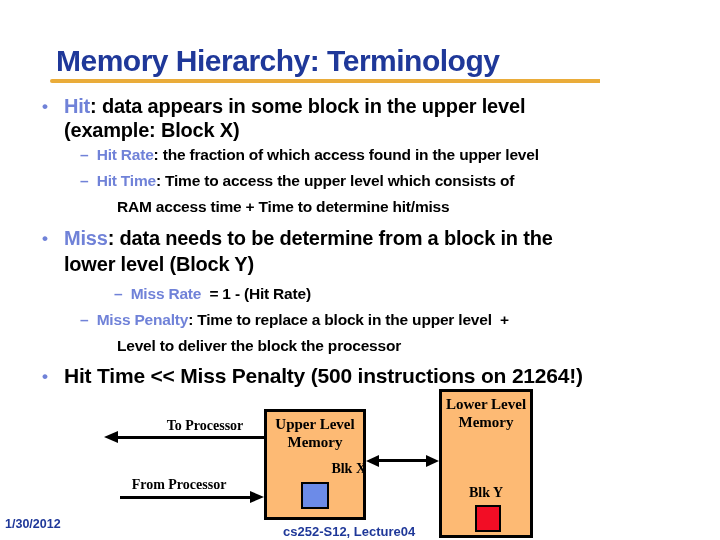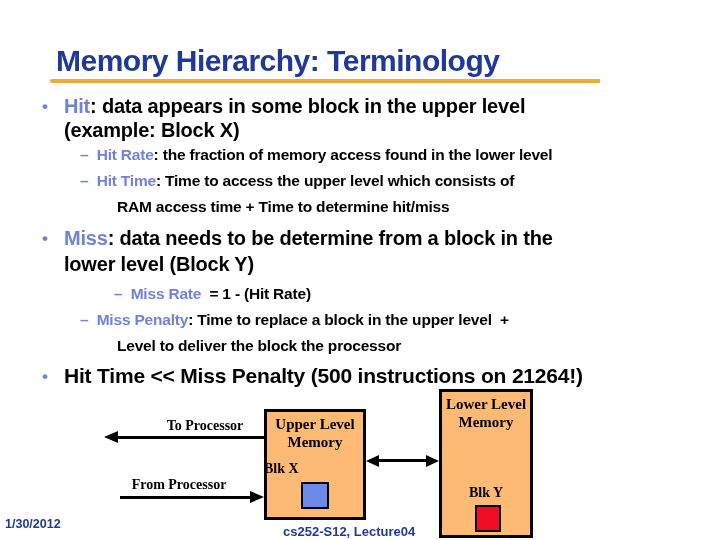--- a/index.html
+++ b/index.html
@@ -76,21 +76,21 @@
     </div>
   </div>
 
   <div class="abs title">Memory Hierarchy: Terminology</div>
   <div class="abs title-rule"></div>
 
   <div class="abs bullet-dot" style="left:42px; top:97px;">•</div>
   <div class="abs l1" style="left:64px; top:95px;"><span class="blue-term">Hit</span><span class="black-text">: data appears in some block in the upper level</span></div>
   <div class="abs l1 black-text" style="left:64px; top:119px;">(example: Block X)</div>
 
-  <div class="abs l2" style="left:80px; top:146px;"><span class="blue-term">–  </span><span class="blue-term">Hit Rate</span><span class="black-text">: the fraction of memory access found in the lower level</span></div>
+  <div class="abs l2" style="left:80px; top:146px;"><span class="blue-term">–  </span><span class="blue-term">Hit Rate</span><span class="black-text">: the fraction of which access found in the upper level</span></div>
   <div class="abs l2" style="left:80px; top:172px;"><span class="blue-term">–  </span><span class="blue-term">Hit Time</span><span class="black-text">: Time to access the upper level which consists of</span></div>
   <div class="abs l2 black-text" style="left:117px; top:198px;">RAM access time + Time to determine hit/miss</div>
 
   <div class="abs bullet-dot" style="left:42px; top:229px;">•</div>
   <div class="abs l1" style="left:64px; top:227px;"><span class="blue-term">Miss</span><span class="black-text">: data needs to be determine from a block in the</span></div>
   <div class="abs l1 black-text" style="left:64px; top:253px;">lower level (Block Y)</div>
 
   <div class="abs l2" style="left:80px; top:285px;margin-left:34px;"><span class="blue-term">–  </span><span class="blue-term">Miss Rate</span><span class="black-text">  = 1 - (Hit Rate)</span></div>
   <div class="abs l2" style="left:80px; top:311px;"><span class="blue-term">–  </span><span class="blue-term">Miss Penalty</span><span class="black-text">: Time to replace a block in the upper level  +</span></div>
   <div class="abs l2 black-text" style="left:117px; top:337px;">Level to deliver the block the processor</div>
@@ -100,21 +100,21 @@
 
   <div class="abs serifb" style="left:150px; top:418px; width:110px; text-align:center; font-size:14px; white-space:pre;">To Processor</div>
   <div class="abs hline" style="left:116px; top:436px; width:148px;"></div>
   <div class="abs tri tri-left" style="left:104px; top:431px;"></div>
 
   <div class="abs serifb" style="left:118px; top:477px; width:122px; text-align:center; font-size:14px; white-space:pre;">From Processor</div>
   <div class="abs hline" style="left:120px; top:496px; width:132px;"></div>
   <div class="abs tri tri-right" style="left:250px; top:491px;"></div>
 
   <div class="abs membox" style="left:264px; top:409px; width:102px; height:111px; white-space:normal;">Upper Level Memory</div>
-  <div class="abs serifb" style="left:264px; top:461px; width:102px; text-align:left; font-size:14px; white-space:pre;">Blk X</div>
+  <div class="abs serifb" style="left:264px; top:461px; width:102px; text-align:right; font-size:14px; white-space:pre;">Blk X</div>
   <div class="abs blk-square" style="left:301px; top:482px; width:28px; height:27px; background:#6C8BE8;"></div>
 
   <div class="abs hline" style="left:377px; top:459px; width:52px;"></div>
   <div class="abs tri tri-left-sm" style="left:366px; top:454.5px;"></div>
   <div class="abs tri tri-right-sm" style="left:426px; top:454.5px;"></div>
 
   <div class="abs membox" style="left:439px; top:389px; width:94px; height:149px; white-space:normal;">Lower Level Memory</div>
   <div class="abs serifb" style="left:439px; top:485px; width:94px; text-align:center; font-size:14px; white-space:pre;">Blk Y</div>
   <div class="abs blk-square" style="left:475px; top:505px; width:26px; height:27px; background:#F20D25;"></div>
 

